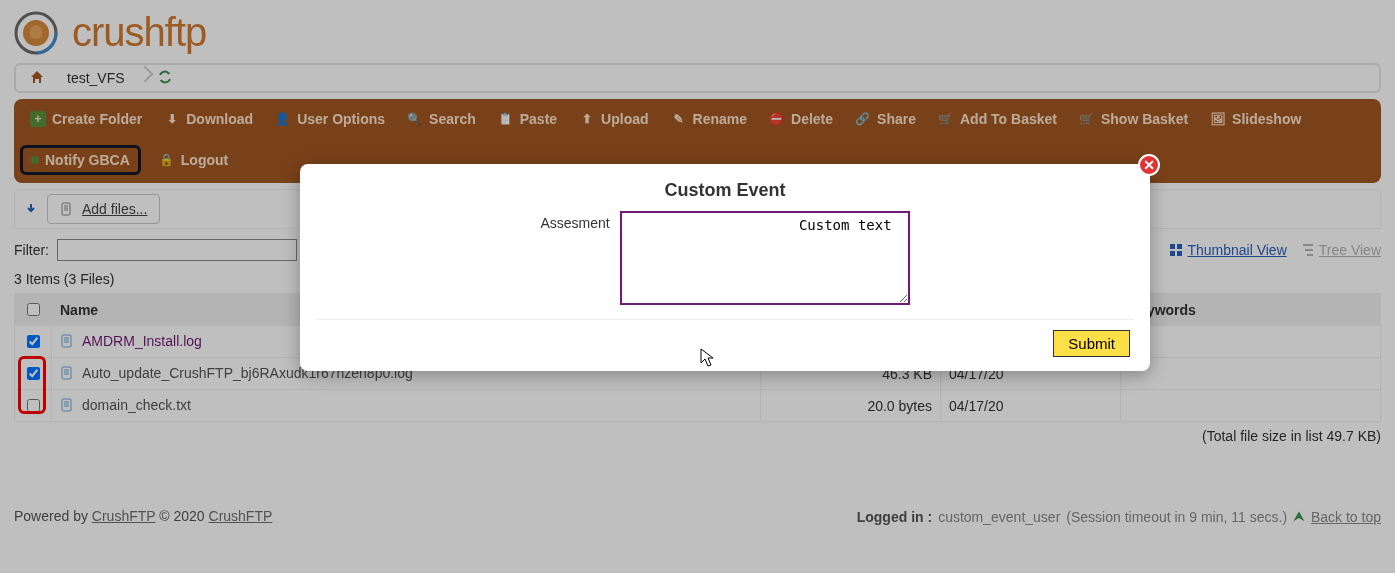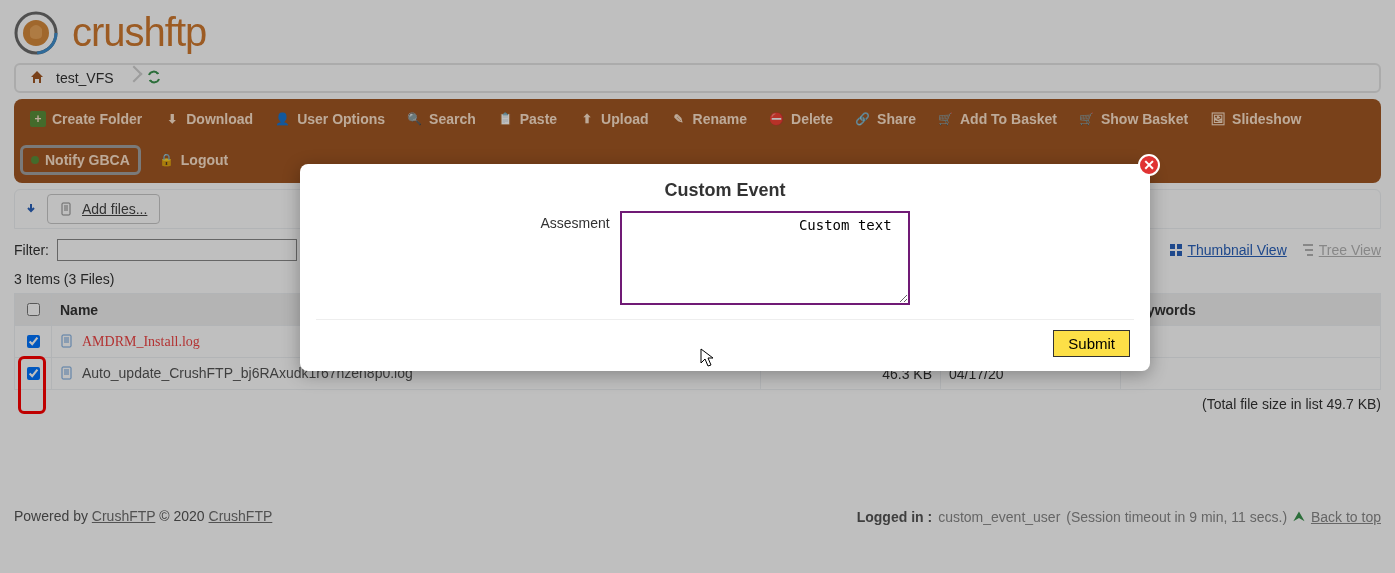--- a/index.html
+++ b/index.html
@@ -41,21 +41,21 @@
     border-radius: 6px;
     height:30px;
     display:flex;
     align-items:center;
     padding:0 6px;
     gap:6px;
     background:#fff;
   }
   .bc-btn {
     display:flex;
-    gap:12px;
+    gap:23px;
     padding:2px 8px;
     border-radius:4px;
     cursor:pointer;
   }
   .bc-home-icon { color:#2e6da4; }
   .chevron-sep {
     width:12px; height:24px;
     position:relative;
   }
   .chevron-sep::before {
@@ -78,21 +78,21 @@
   }
   .tb-item {
     display:flex;
     align-items:center;
     gap:6px;
     font-weight:700;
     cursor:pointer;
     padding:4px 4px;
   }
   .tb-item-hl {
-    border:3px solid #a3a3a3;
+    border:3px solid #0f172a;
     border-radius:6px;
     padding:4px 8px;
     margin-left:-6px;
   }
   .tb-icon {
     width:16px; height:16px;
     display:flex; align-items:center; justify-content:center;
     font-size:12px;
   }
   .upload-bar {
@@ -386,37 +386,49 @@
       </tr>
     </thead>
     <tbody id="file-table-body">
         <tr>
           <td class="col-chk"><input type="checkbox" checked="" style=""></td>
           <td class="col-name"><span class="file-ic">
               <svg width="14" height="14" viewBox="0 0 14 14">
                 <rect x="2" y="1" width="9" height="12" rx="1" fill="#fff" stroke="#6ea3dd"></rect>
                 <path d="M4 4h5M4 6h5M4 8h5" stroke="#6ea3dd"></path>
               </svg>
-            </span><a href="#" style="color:#ef4444;text-decoration:none;font-family:Liberation Serif, serif;">AMDRM_Install.log</a></td>
+            </span><a href="#" style="color:#701a75;text-decoration:none;">AMDRM_Install.log</a></td>
           <td class="col-size"></td>
           <td class="col-mod"></td>
           <td class="col-key"></td>
         </tr>
         <tr>
           <td class="col-chk"><input type="checkbox" checked="" style=""></td>
           <td class="col-name"><span class="file-ic">
               <svg width="14" height="14" viewBox="0 0 14 14">
                 <rect x="2" y="1" width="9" height="12" rx="1" fill="#fff" stroke="#6ea3dd"></rect>
                 <path d="M4 4h5M4 6h5M4 8h5" stroke="#6ea3dd"></path>
               </svg>
             </span><a href="#" style="color:#555;text-decoration:none;">Auto_update_CrushFTP_bj6RAxudk1r67hzen8p0.log</a></td>
           <td class="col-size">46.3 KB</td>
           <td class="col-mod">04/17/20</td>
           <td class="col-key"></td>
         </tr>
+        <tr>
+          <td class="col-chk"><input type="checkbox" style=""></td>
+          <td class="col-name"><span class="file-ic">
+              <svg width="14" height="14" viewBox="0 0 14 14">
+                <rect x="2" y="1" width="9" height="12" rx="1" fill="#fff" stroke="#6ea3dd"></rect>
+                <path d="M4 4h5M4 6h5M4 8h5" stroke="#6ea3dd"></path>
+              </svg>
+            </span><a href="#" style="color:#555;text-decoration:none;">domain_check.txt</a></td>
+          <td class="col-size">20.0 bytes</td>
+          <td class="col-mod">04/17/20</td>
+          <td class="col-key"></td>
+        </tr>
       </tbody>
   </table>
 
   <div class="totals">(Total file size in list 49.7 KB)</div>
 
 </div>
 
 <div class="footer">
   <span>
     <span>Powered by </span>

